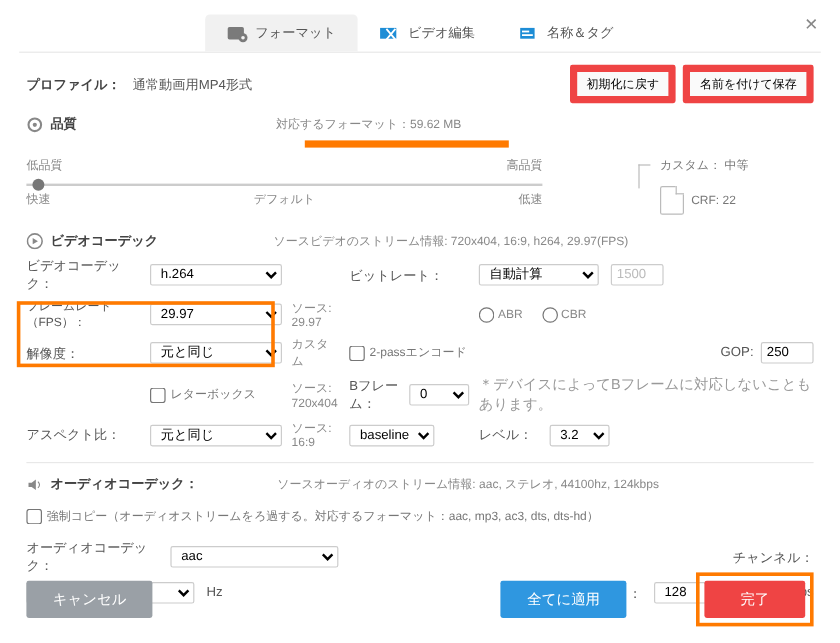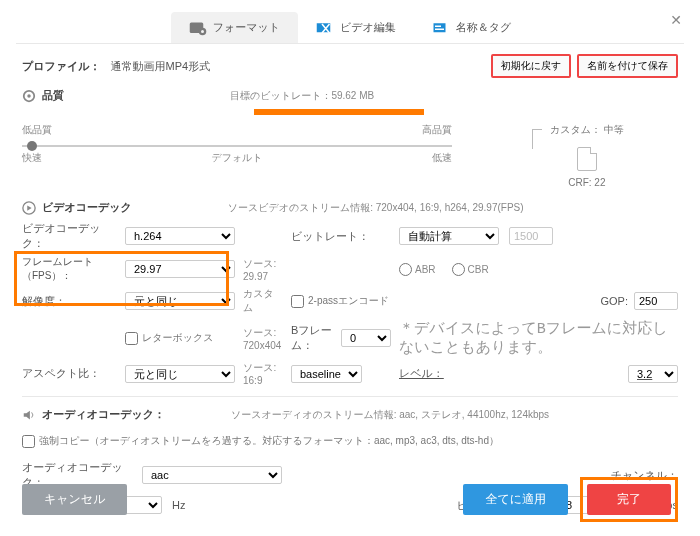--- a/index.html
+++ b/index.html
@@ -7,46 +7,46 @@
 .tabs { display: flex; justify-content: center; gap: 0; padding-top: 12px; position: relative; }
 .close-x { position: absolute; right: 18px; top: 12px; font-size: 14px; color: #888; cursor: pointer; }
 .tab { display: flex; align-items: center; gap: 6px; padding: 8px 18px; color: #555; cursor: pointer; }
 .tab.active { background: #f1f1f1; border-radius: 4px 4px 0 0; }
 .tab-icon { width: 18px; height: 14px; display: inline-block; }
 .divider { height: 1px; background: #e8e8e8; margin: 0 16px; }
 .content { padding: 10px 22px 0 22px; }
 .row { display: flex; align-items: center; gap: 10px; margin-bottom: 6px; flex-wrap: nowrap; }
 .label { color: #666; }
 .bold { color: #444; font-weight: 600; }
-.btn-sm { font-size: 10px; border: 2px solid #ef4444; background: #fafafa; padding: 3px 8px; border-radius: 2px; cursor: pointer; }
+.btn-sm { font-size: 10px; border: 6px solid #ef4444; background: #fafafa; padding: 3px 8px; border-radius: 2px; cursor: pointer; }
 .section-head { display: flex; align-items: center; gap: 6px; margin: 10px 0 6px 0; }
 .section-head .gear { width: 14px; height: 14px; display:inline-block; }
 .info { color: #888; font-size: 10px; }
 .orange-bar { height: 6px; background: #ff7a00; width: 170px; margin: 2px 0 8px 232px; }
 .slider-area { display: flex; align-items: center; gap: 0; margin: 4px 0 2px 0; position: relative; }
 .slider-track { flex: 0 0 430px; height: 2px; background: #ccc; position: relative; }
 .slider-thumb { width: 10px; height: 10px; border-radius: 50%; background: #777; position: absolute; top: -4px; }
 .tick-labels { display: flex; width: 430px; justify-content: space-between; font-size: 10px; color: #888; margin-bottom: 8px; }
 .right-col { margin-left: 40px; font-size: 10px; color: #777; }
 .doc-icon { width: 20px; height: 24px; border: 1px solid #bbb; border-radius: 2px; display:inline-block; position:relative; }
 .doc-icon::after { content:""; position:absolute; right:-1px; top:-1px; width:6px; height:6px; background:#fff; border-left:1px solid #bbb; border-bottom:1px solid #bbb; }
 select, input[type=text] { font-size: 11px; border: 1px solid #ccc; border-radius: 2px; padding: 1px 4px; height: 18px; background: #fff; }
 select { min-width: 100px; }
 .frame-box { position: absolute; left: 14px; top: 251px; width: 215px; height: 55px; border: 3px solid #ff7a00; pointer-events: none; }
 .grid2 { display: grid; grid-template-columns: 95px 110px 40px 100px 1fr; gap: 4px 8px; align-items: center; margin-bottom: 4px; }
 .radio { display:inline-flex; align-items:center; gap:3px; margin-right:8px; font-size:10px; color:#888; }
 .radio input { margin:0; }
 .cb { display:inline-flex; align-items:center; gap:4px; font-size:10px; color:#777; }
-.footer { position: absolute; bottom: 14px; left: 0; right: 0; display: flex; align-items: center; padding: 0 22px; }
+.footer { position: absolute; bottom: 14px; left: 0; right: 0; display: flex; align-items: center; padding: 0 22px; gap: 46px; }
 .btn { padding: 7px 22px; border: none; border-radius: 2px; font-size: 12px; cursor: pointer; color: #fff; }
 .btn.cancel { background: #9aa0a6; }
 .btn.apply { background: #2f97e0; margin-left: auto; margin-right: 12px; }
 .btn.done { background: #ef4444; }
 .done-wrap { border: 3px solid #ff7a00; padding: 4px; }
-.note { font-size: 15px; color: #999; font-family: Liberation Mono, monospace; }
+.note { font-size: 12px; color: #999; }
 svg { display: block; }
 </style>
 </head>
 <body>
 
 <div class="tabs">
   <div class="tab active">
     <span class="tab-icon">
         <svg viewBox="0 0 24 20">
           <rect x="1" y="2" width="18" height="14" rx="2" fill="#7a7a7a"></rect>
@@ -91,21 +91,21 @@
   </div>
 
   <div class="section-head">
     <span class="gear">
         <svg viewBox="0 0 16 16">
           <circle cx="8" cy="8" r="6" fill="none" stroke="#888" stroke-width="2"></circle>
           <circle cx="8" cy="8" r="2" fill="#888"></circle>
         </svg>
       </span>
     <span class="bold">品質</span>
-    <span class="info" style="margin-left:160px;"><span>目標のビットレート：</span><span>59.62 MB</span></span>
+    <span class="info" style="margin-left:160px;"><span>対応するフォーマット：</span><span>59.62 MB</span></span>
   </div>
   <div class="orange-bar"></div>
 
   <div style="display:flex;">
     <div style="flex:0 0 470px;">
       <div class="tick-labels">
           <span>低品質</span>
           <span>高品質</span>
         </div>
       <div class="slider-area">
@@ -117,21 +117,21 @@
           <span>快速</span>
           <span>デフォルト</span>
           <span>低速</span>
         </div>
     </div>
     <div class="right-col">
       <div style="display:flex;align-items:flex-start;gap:8px;">
         <span style="border-top:1px solid #bbb;border-left:1px solid #bbb;height:20px;width:10px;margin-top:6px;"></span>
         <div>
           <div><span>カスタム：</span> <span>中等</span></div>
-          <div style="margin-top:10px;display:flex;align-items:center;gap:6px;flex-direction:column;">
+          <div style="margin-top:10px;display:flex;align-items:center;gap:6px;">
             <span class="doc-icon"></span>
             <span><span>CRF:</span> <span>22</span></span>
           </div>
         </div>
       </div>
     </div>
   </div>
 
   <div class="section-head" style="margin-top:12px;">
     <span class="gear">
@@ -200,21 +200,21 @@
     <span class="note">＊デバイスによってBフレームに対応しないこともあります。</span>
   </div>
 
   <div class="grid2">
     <span>アスペクト比：</span>
     <select><option>元と同じ</option></select>
     <span class="info"><span>ソース:</span> <span>16:9</span></span>
     <div style="display:flex;align-items:center;gap:4px;white-space:nowrap;">
         <select style="min-width:70px;"><option>baseline</option></select>
       </div>
-    <div style="display:flex;align-items:center;gap:2px;justify-content:space-between;text-decoration:underline;">
+    <div style="display:flex;align-items:center;gap:14px;justify-content:flex-start;">
       <span>レベル：</span>
       <select style="min-width:50px;width:50px;"><option>3.2</option></select>
     </div>
   </div>
 
   <div class="frame-box"></div>
 
   <div class="divider" style="margin:10px 0;"></div>
 
   <div class="section-head">

